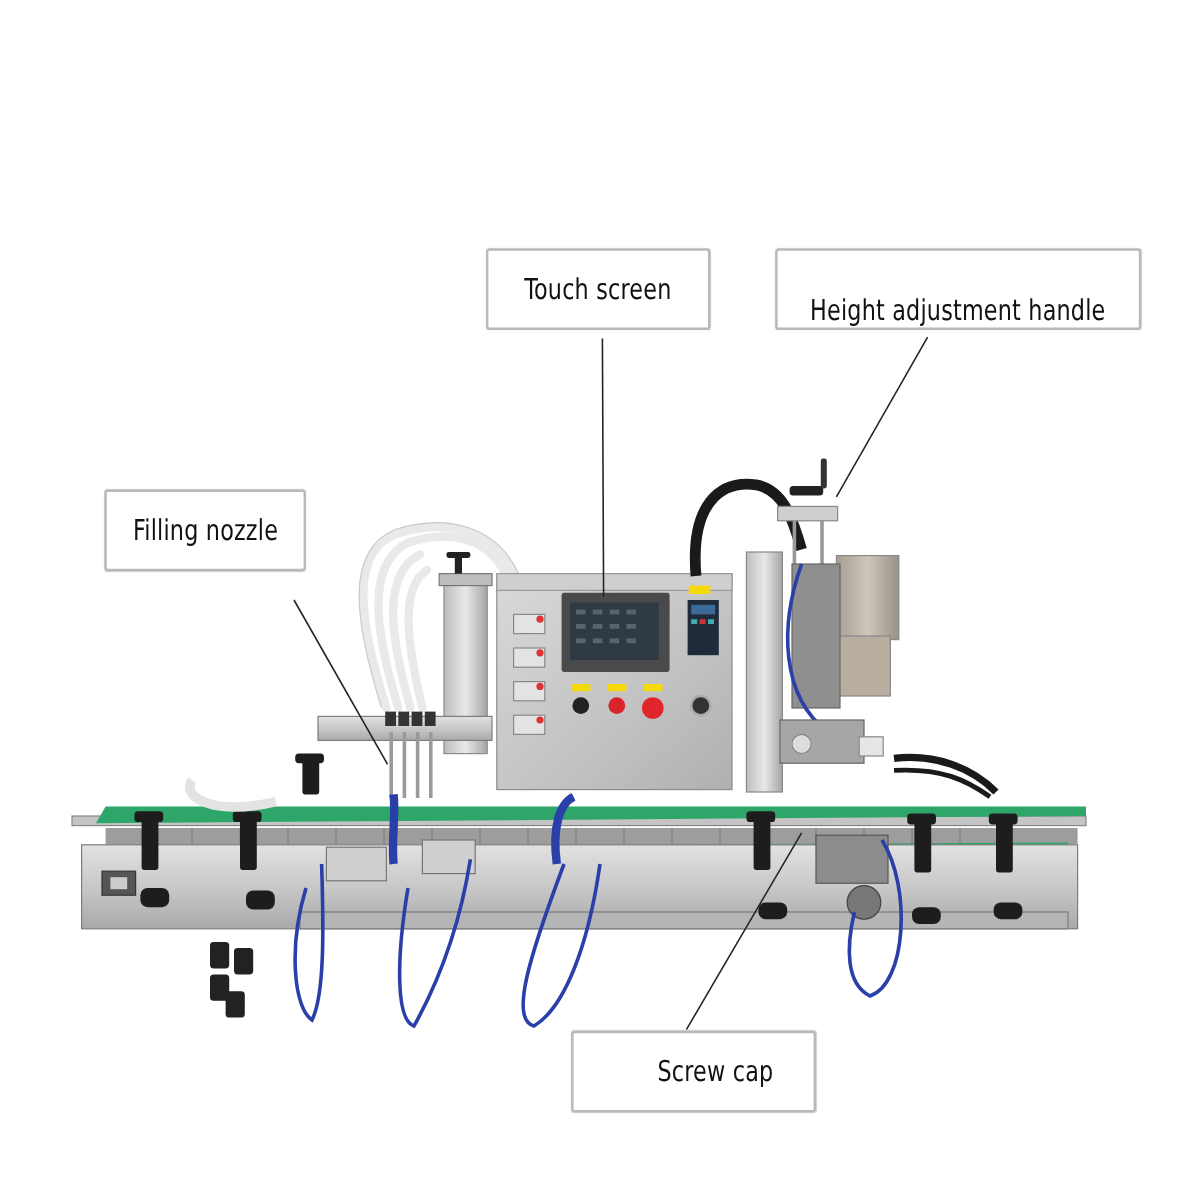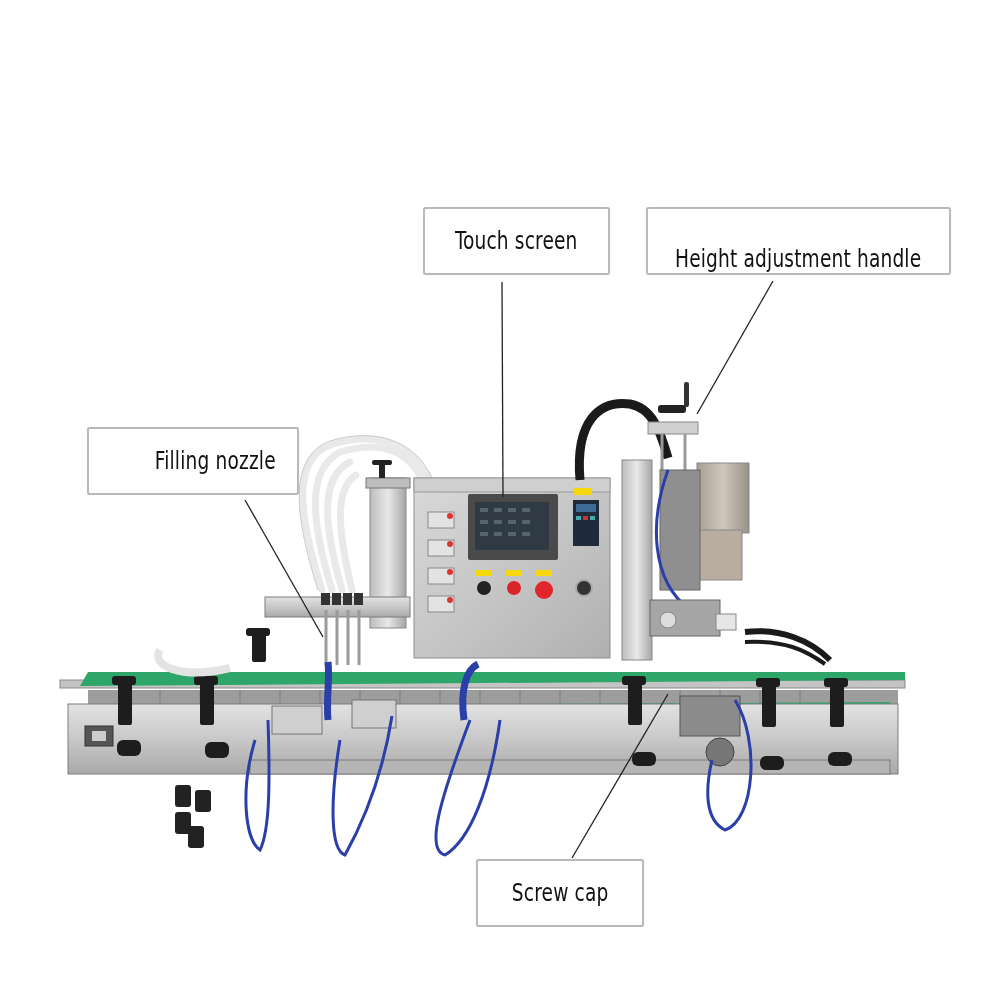--- a/index.html
+++ b/index.html
@@ -210,25 +210,25 @@
 
   
   <svg width="1000" height="1000" style="position:absolute;left:0;top:0;pointer-events:none;">
     <line id="ln0" stroke="#222" stroke-width="1.3" x1="502" y1="282" x2="503" y2="497"></line>
     <line id="ln1" stroke="#222" stroke-width="1.3" x1="773" y1="281" x2="697" y2="414"></line>
     <line id="ln2" stroke="#222" stroke-width="1.3" x1="245" y1="500" x2="323" y2="637"></line>
     <line id="ln3" stroke="#222" stroke-width="1.3" x1="572" y1="858" x2="668" y2="694"></line>
   </svg>
 
   
-  <div class="callout" id="co0" style="left: 423px; top: 207px; width: 183px; height: 64px;">
+  <div class="callout" id="co0" style="left: 405px; top: 207px; width: 183px; height: 64px;">
       <span>Touch screen</span>
     </div>
   <div class="callout" id="co1" style="left: 646px; top: 207px; width: 301px; height: 64px; align-items: flex-end;">
       <span>Height adjustment handle</span>
     </div>
-  <div class="callout" id="co2" style="left: 87px; top: 427px; width: 164px; height: 64px; padding-left: 44px;">
+  <div class="callout" id="co2" style="left: 87px; top: 408px; width: 164px; height: 64px;">
       <span>Filling nozzle</span>
     </div>
-  <div class="callout" id="co3" style="left: 476px; top: 859px; width: 164px; height: 64px;">
+  <div class="callout" id="co3" style="left: 476px; top: 859px; width: 164px; height: 64px; padding-left: 36px;">
       <span>Screw cap</span>
     </div>
 </div>
 
 </body></html>

